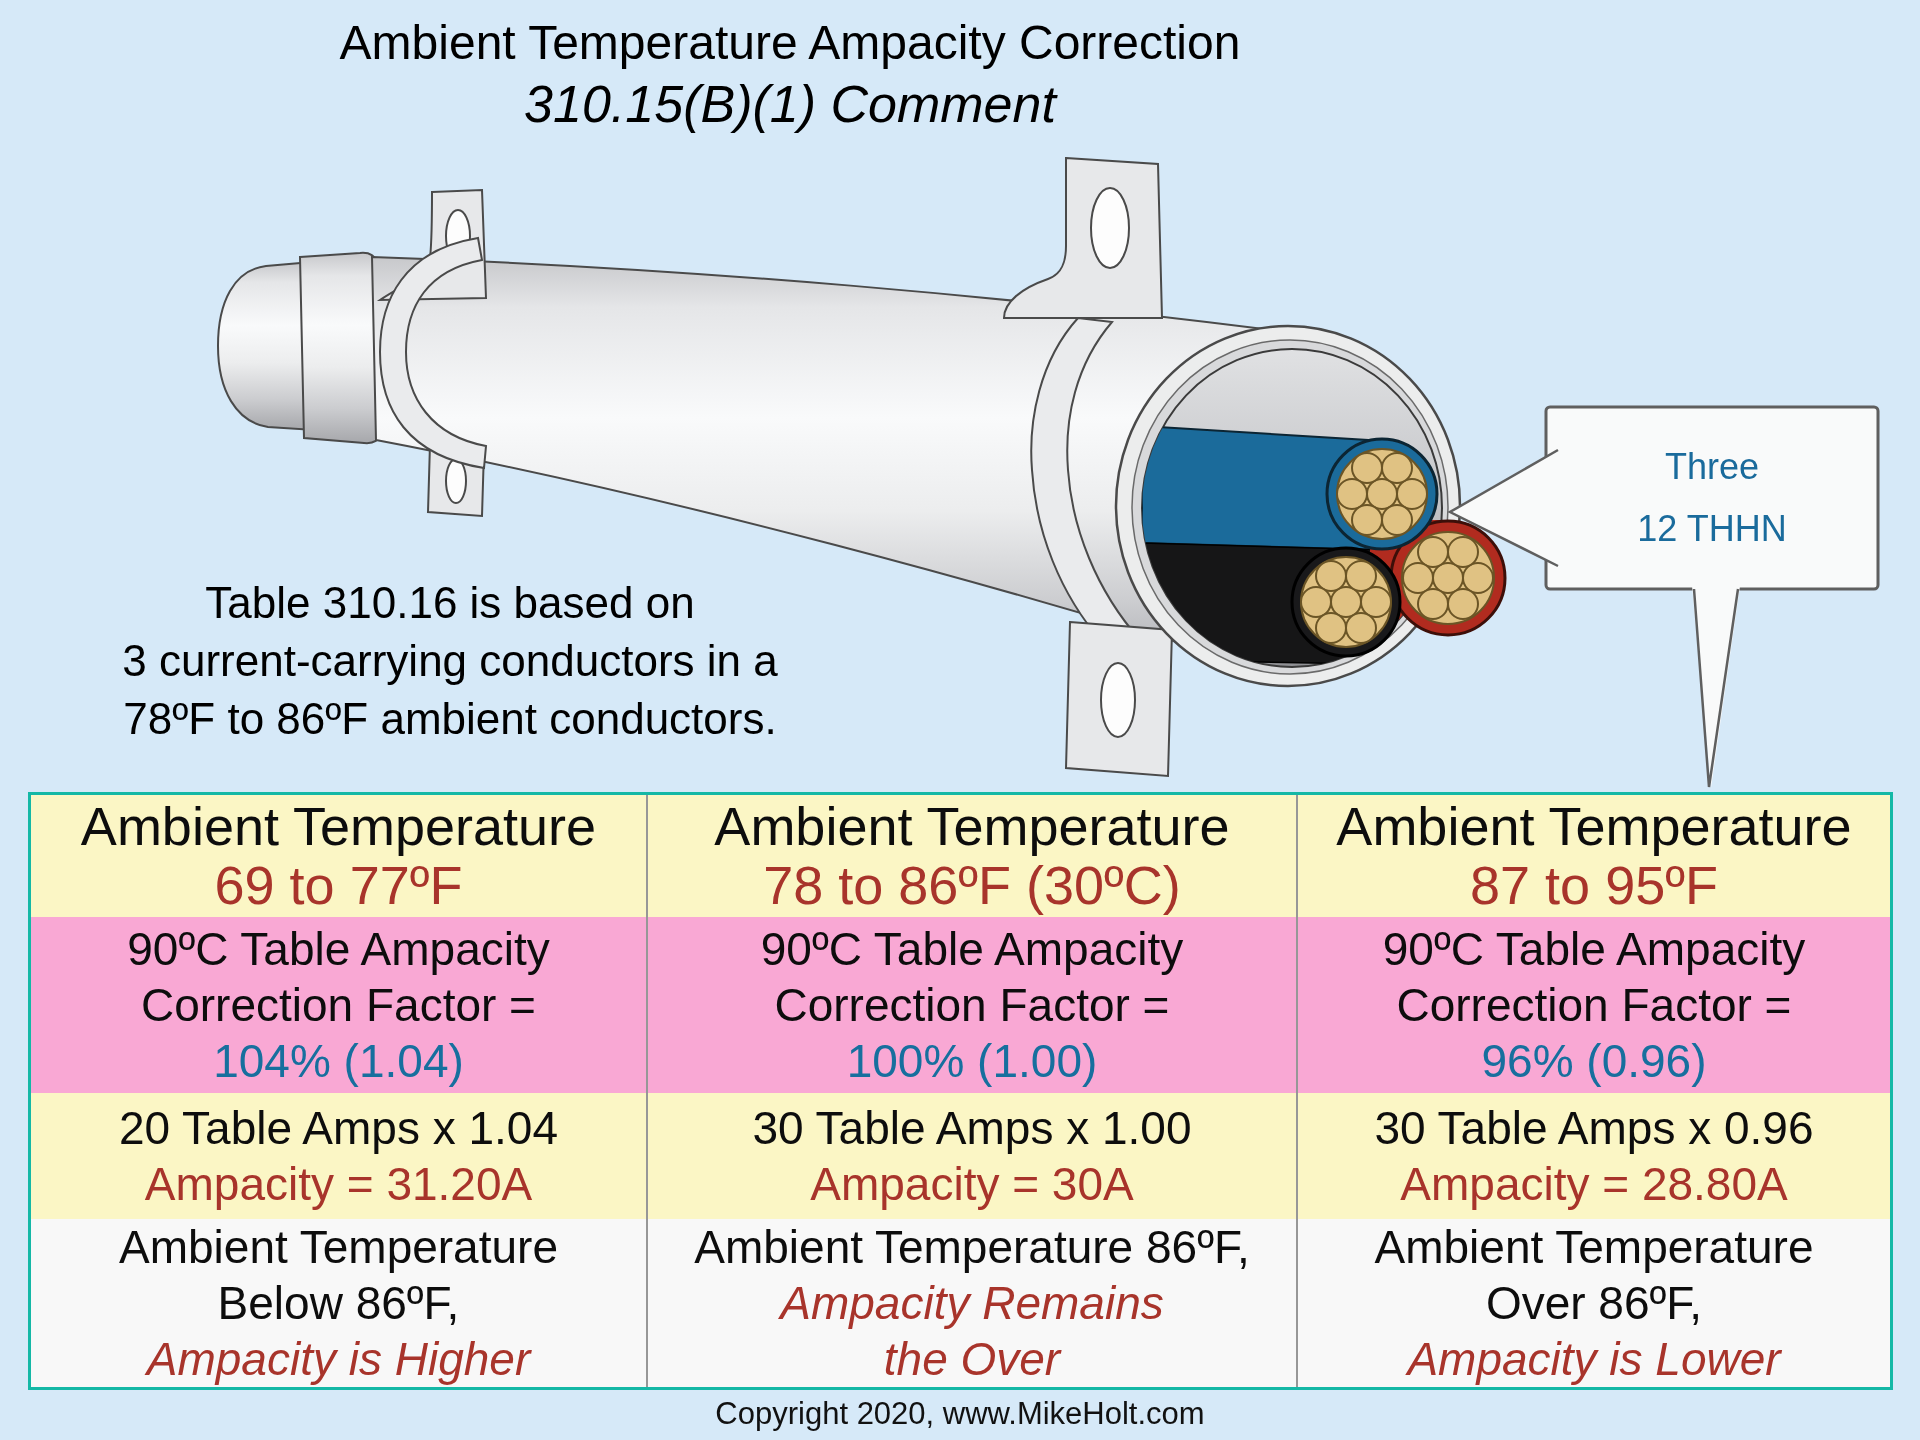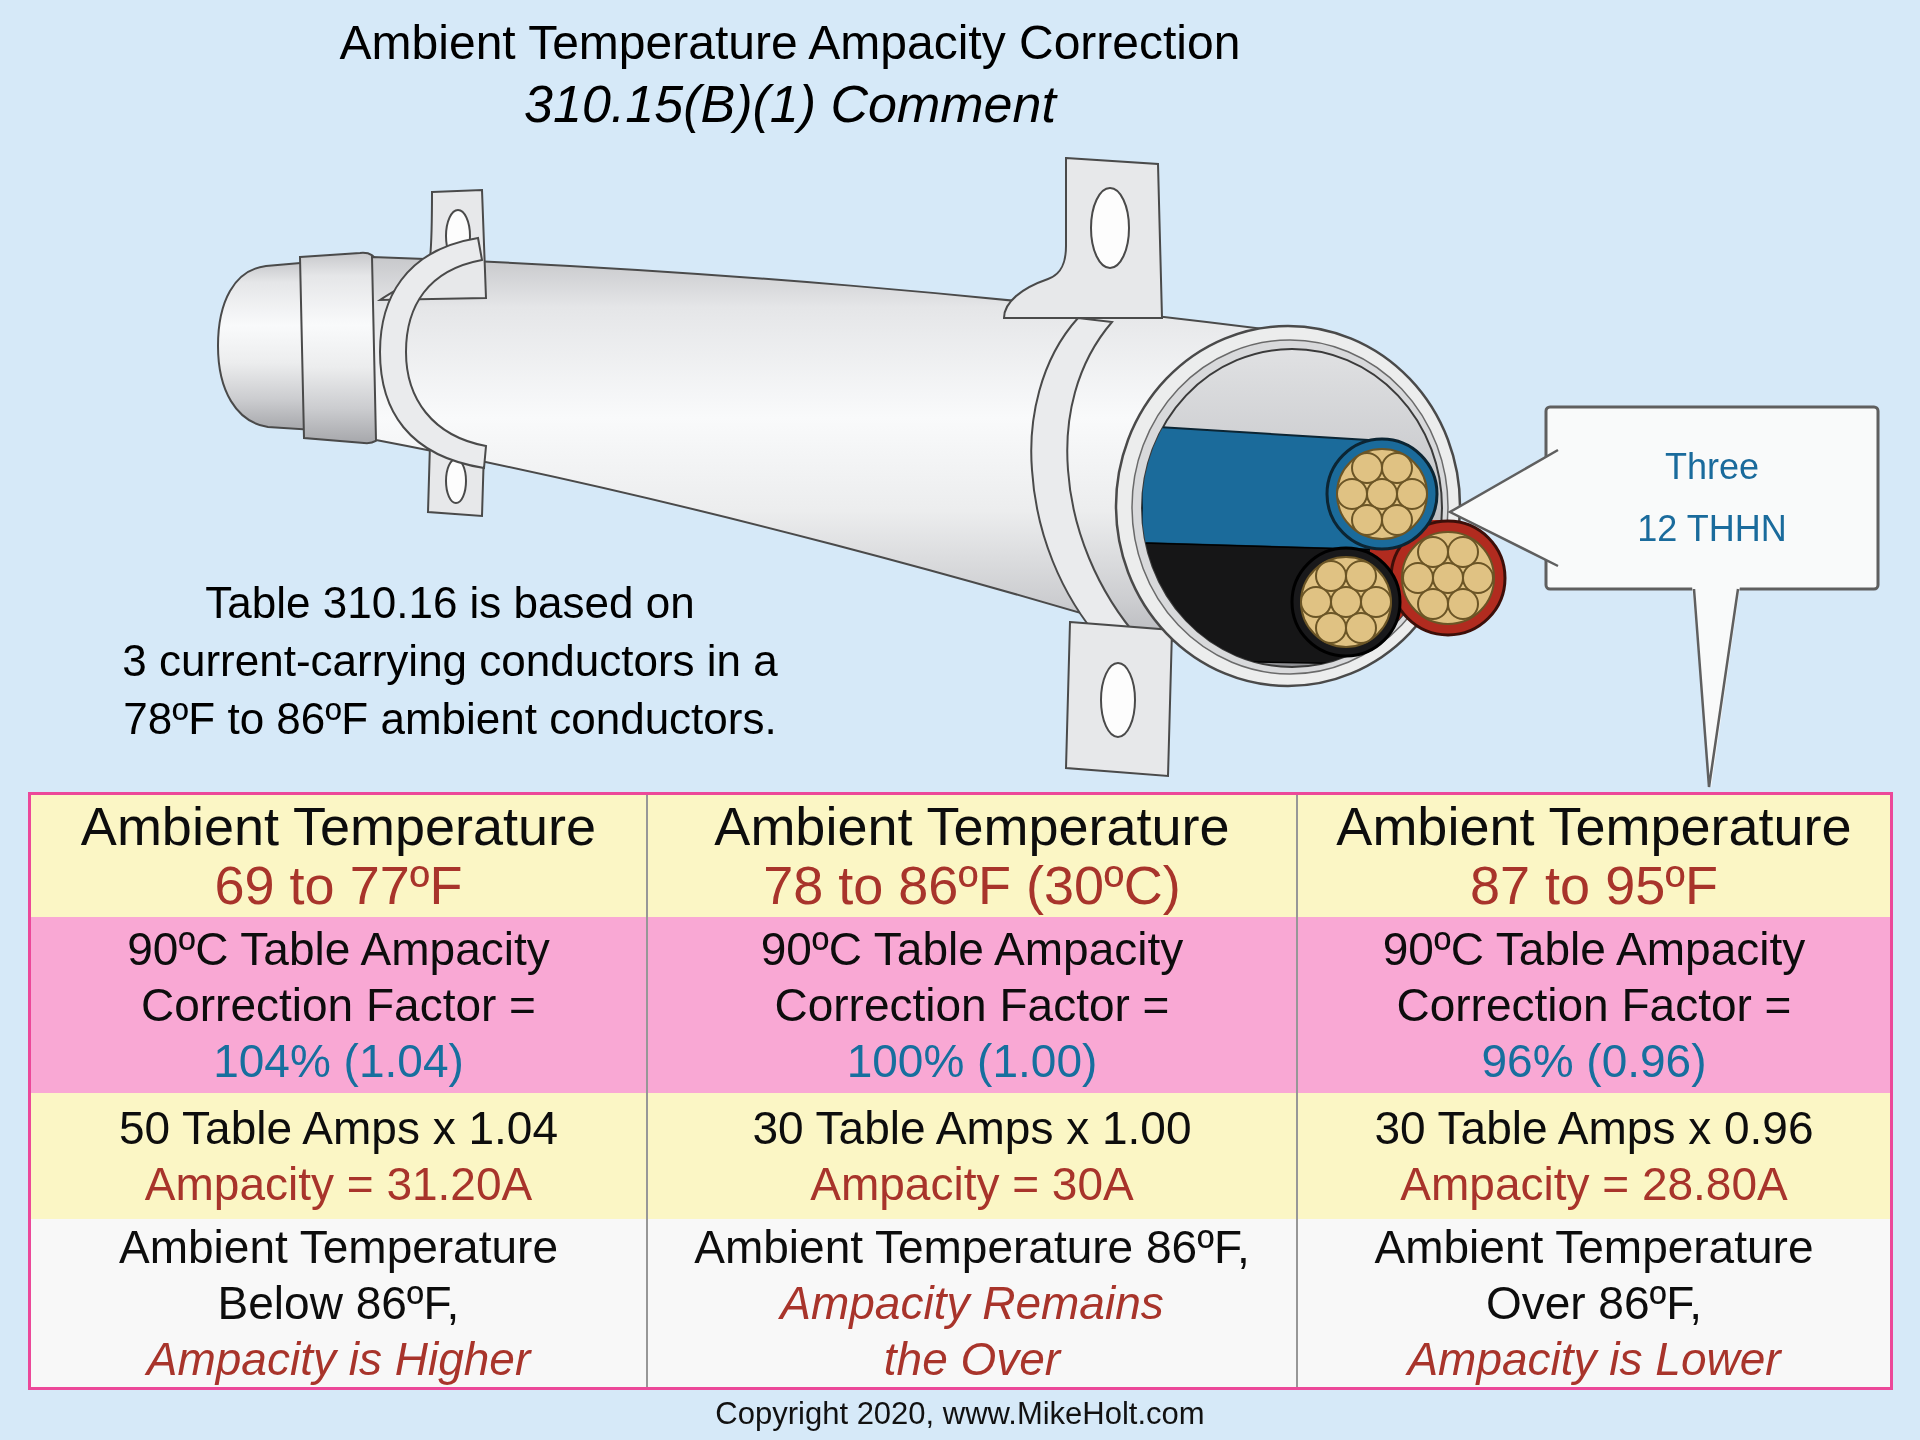--- a/index.html
+++ b/index.html
@@ -19,21 +19,21 @@
   .note-block{position:absolute;left:60px;top:574px;width:780px;text-align:center;
     color:#000000;font-size:44px;line-height:58px;}
 
   
   .callout-text{position:absolute;left:1546px;top:407px;width:332px;height:182px;
     display:flex;flex-direction:column;justify-content:center;align-items:center;
     color:#1a6b9c;font-size:36px;line-height:62px;}
 
   
   .amp-table{position:absolute;left:28px;top:792px;width:1865px;height:598px;
-    border:3px solid #ec4899;box-sizing:border-box;display:flex;background:#f8f8f8;}
+    border:3px solid #14b8a6;box-sizing:border-box;display:flex;background:#f8f8f8;}
   .amp-col{height:100%;box-sizing:border-box;display:flex;flex-direction:column;}
   .amp-col.c1{width:615px;}
   .amp-col.c2{width:650px;border-left:2px solid #979797;}
   .amp-col.c3{flex:1;border-left:2px solid #979797;}
   .cell{display:flex;flex-direction:column;justify-content:center;align-items:center;
     text-align:center;box-sizing:border-box;}
   .row-head{height:122px;background:#fbf6c5;}
   .row-factor{height:176px;background:#f9a8d4;}
   .row-calc{height:126px;background:#fbf6c5;}
   .row-result{height:168px;background:#f8f8f8;}
@@ -179,21 +179,21 @@
       <div class="cell row-head">
         <div class="head-line">Ambient Temperature</div>
         <div class="head-line t-red">69 to 77ºF</div>
       </div>
       <div class="cell row-factor">
         <div class="cell-line">90ºC Table Ampacity</div>
         <div class="cell-line">Correction Factor =</div>
         <div class="cell-line t-blue">104% (1.04)</div>
       </div>
       <div class="cell row-calc">
-        <div class="cell-line">50 Table Amps x 1.04</div>
+        <div class="cell-line">20 Table Amps x 1.04</div>
         <div class="cell-line t-red">Ampacity = 31.20A</div>
       </div>
       <div class="cell row-result">
         <div class="cell-line">Ambient Temperature</div>
         <div class="cell-line">Below 86ºF,</div>
         <div class="cell-line t-red-italic">Ampacity is Higher</div>
 
       </div>
     </div>
 

